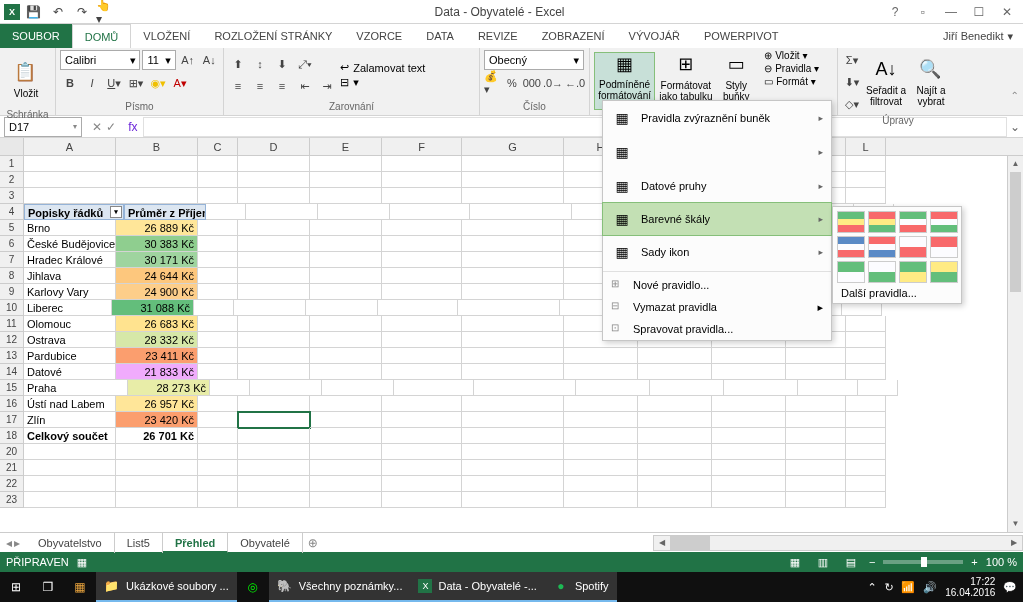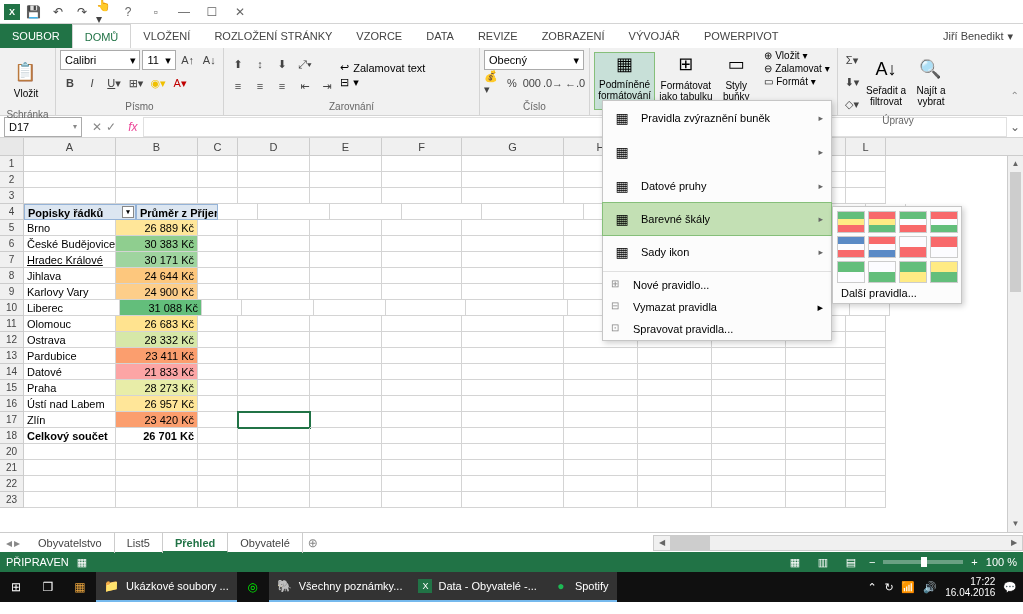--- a/index.html
+++ b/index.html
@@ -30,21 +30,21 @@
 .big-btn-icon { width: 26px; height: 26px; margin-bottom: 2px; display: flex; align-items: center; justify-content: center; font-size: 18px; }
 .small-row { display: flex; gap: 2px; align-items: center; }
 .small-btn { width: 20px; height: 20px; display: flex; align-items: center; justify-content: center; cursor: pointer; font-size: 11px; color: #444; }
 .combo { height: 20px; font-size: 11px; border: 1px solid #ababab; background: #fff; padding: 0 4px; display: flex; align-items: center; justify-content: space-between; }
 .ribbon-stack { display: flex; flex-direction: column; gap: 2px; }
 
 
 .formula-bar { height: 22px; display: flex; align-items: center; border-bottom: 1px solid #d4d4d4; background: #fff; }
 .name-box { width: 78px; height: 20px; border: 1px solid #ababab; margin: 0 4px; padding: 0 4px; font-size: 11px; display: flex; align-items: center; justify-content: space-between; }
 .fx-btns { display: flex; gap: 4px; padding: 0 6px; color: #888; }
-.fx-label { font-style: italic; padding: 0 6px; color: #ec4899; }
+.fx-label { padding: 0 6px; color: #6d28d9; }
 .formula-input { flex: 1; height: 20px; border: 1px solid #e0e0e0; padding: 0 4px; font-size: 11px; }
 .formula-expand { width: 16px; color: #666; text-align: center; cursor: pointer; }
 
 
 .grid-area { position: relative; height: 394px; overflow: hidden; }
 .col-headers { display: flex; height: 18px; background: #f0f0f0; border-bottom: 1px solid #ccc; position: relative; }
 .select-all { width: 24px; border-right: 1px solid #ccc; background: #e8e8e8; }
 .col-header { border-right: 1px solid #ccc; text-align: center; font-size: 11px; color: #444; line-height: 18px; }
 .grid-body { position: relative; }
 .grid-row { display: flex; height: 16px; }
@@ -105,20 +105,21 @@
 <body>
 
 <div class="titlebar">
   <div class="titlebar-left">
     <div class="excel-icon">X</div>
     <div class="qat-btn">💾</div>
     <div class="qat-btn">↶</div>
     <div class="qat-btn">↷</div>
     <div class="qat-btn">👆▾</div>
   </div>
+  <div class="titlebar-center">Data - Obyvatelé - Excel</div>
   <div class="titlebar-right">
     <div class="win-btn">?</div>
     <div class="win-btn">▫</div>
     <div class="win-btn">—</div>
     <div class="win-btn">☐</div>
     <div class="win-btn">✕</div>
   </div>
 </div>
 
 <div class="ribbon-tabs">
@@ -234,21 +235,21 @@
         <div class="big-btn-icon">▭</div>
         <span>Styly buňky</span>
           <span style="font-size:7px">▾</span>
       </div>
     </div>
     <div class="ribbon-group-label"></div>
   </div>
   <div class="ribbon-group" style="width:78px">
     <div class="ribbon-group-content" style="flex-direction:column;align-items:stretch;font-size:10px;gap:2px">
       <div>⊕ <span>Vložit</span> ▾</div>
-      <div>⊖ <span>Zalamovat</span> ▾</div>
+      <div>⊖ <span>Pravidla</span> ▾</div>
       <div>▭ <span>Formát</span> ▾</div>
     </div>
     <div class="ribbon-group-label"></div>
   </div>
   <div class="ribbon-group" style="width:120px;border-right:none">
     <div class="ribbon-group-content">
       <div class="ribbon-stack" style="font-size:12px">
         <div class="small-btn">Σ▾</div>
         <div class="small-btn">⬇▾</div>
         <div class="small-btn">◇▾</div>
@@ -338,21 +339,21 @@
         <div class="cell" style="width: 80px;"></div>
         <div class="cell" style="width: 102px;"></div>
         <div class="cell" style="width: 74px;"></div>
         <div class="cell" style="width: 74px;"></div>
         <div class="cell" style="width: 74px;"></div>
         <div class="cell" style="width: 60px;"></div>
         <div class="cell" style="width: 40px;"></div>
       </div>
       <div class="grid-row">
         <div class="row-header">4</div>
-        <div class="cell hdr" style="width: 112px;">Popisky řádků<span class="filter-btn">▾</span></div>
+        <div class="cell hdr" style="width: 100px;">Popisky řádků<span class="filter-btn">▾</span></div>
         <div class="cell hdr right" style="width: 82px;">Průměr z Příjem</div>
         <div class="cell" style="width: 40px;"></div>
         <div class="cell" style="width: 72px;"></div>
         <div class="cell" style="width: 72px;"></div>
         <div class="cell" style="width: 80px;"></div>
         <div class="cell" style="width: 102px;"></div>
         <div class="cell" style="width: 74px;"></div>
         <div class="cell" style="width: 74px;"></div>
         <div class="cell" style="width: 74px;"></div>
         <div class="cell" style="width: 60px;"></div>
@@ -383,21 +384,21 @@
         <div class="cell" style="width: 80px;"></div>
         <div class="cell" style="width: 102px;"></div>
         <div class="cell" style="width: 74px;"></div>
         <div class="cell" style="width: 74px;"></div>
         <div class="cell" style="width: 74px;"></div>
         <div class="cell" style="width: 60px;"></div>
         <div class="cell" style="width: 40px;"></div>
       </div>
       <div class="grid-row">
         <div class="row-header">7</div>
-        <div class="cell" style="width: 92px; text-decoration: underline;">Hradec Králové</div>
+        <div class="cell" style="width: 92px;">Hradec Králové</div>
         <div class="cell right" style="width: 82px; background: rgb(159, 212, 159);">30 171 Kč</div>
         <div class="cell" style="width: 40px;"></div>
         <div class="cell" style="width: 72px;"></div>
         <div class="cell" style="width: 72px;"></div>
         <div class="cell" style="width: 80px;"></div>
         <div class="cell" style="width: 102px;"></div>
         <div class="cell" style="width: 74px;"></div>
         <div class="cell" style="width: 74px;"></div>
         <div class="cell" style="width: 74px;"></div>
         <div class="cell" style="width: 60px;"></div>
@@ -428,21 +429,21 @@
         <div class="cell" style="width: 80px;"></div>
         <div class="cell" style="width: 102px;"></div>
         <div class="cell" style="width: 74px;"></div>
         <div class="cell" style="width: 74px;"></div>
         <div class="cell" style="width: 74px;"></div>
         <div class="cell" style="width: 60px;"></div>
         <div class="cell" style="width: 40px;"></div>
       </div>
       <div class="grid-row">
         <div class="row-header">10</div>
-        <div class="cell" style="width: 96px;">Liberec</div>
+        <div class="cell" style="width: 88px;">Liberec</div>
         <div class="cell right" style="width: 82px; background: rgb(99, 190, 123);">31 088 Kč</div>
         <div class="cell" style="width: 40px;"></div>
         <div class="cell" style="width: 72px;"></div>
         <div class="cell" style="width: 72px;"></div>
         <div class="cell" style="width: 80px;"></div>
         <div class="cell" style="width: 102px;"></div>
         <div class="cell" style="width: 74px;"></div>
         <div class="cell" style="width: 74px;"></div>
         <div class="cell" style="width: 74px;"></div>
         <div class="cell" style="width: 60px;"></div>
@@ -489,35 +490,35 @@
         <div class="cell" style="width: 102px;"></div>
         <div class="cell" style="width: 74px;"></div>
         <div class="cell" style="width: 74px;"></div>
         <div class="cell" style="width: 74px;"></div>
         <div class="cell" style="width: 60px;"></div>
         <div class="cell" style="width: 40px;"></div>
       </div>
       <div class="grid-row">
         <div class="row-header">14</div>
         <div class="cell" style="width: 92px;">Datové</div>
-        <div class="cell right" style="width: 82px; background: #fca5a5;">21 833 Kč</div>
+        <div class="cell right" style="width: 82px; background: #f0abfc;">21 833 Kč</div>
         <div class="cell" style="width: 40px;"></div>
         <div class="cell" style="width: 72px;"></div>
         <div class="cell" style="width: 72px;"></div>
         <div class="cell" style="width: 80px;"></div>
         <div class="cell" style="width: 102px;"></div>
         <div class="cell" style="width: 74px;"></div>
         <div class="cell" style="width: 74px;"></div>
         <div class="cell" style="width: 74px;"></div>
         <div class="cell" style="width: 60px;"></div>
         <div class="cell" style="width: 40px;"></div>
       </div>
       <div class="grid-row">
         <div class="row-header">15</div>
-        <div class="cell" style="width: 92px;">Praha</div>
+        <div class="cell" style="width: 104px;">Praha</div>
         <div class="cell right" style="width: 82px; background: rgb(232, 237, 168);">28 273 Kč</div>
         <div class="cell" style="width: 40px;"></div>
         <div class="cell" style="width: 72px;"></div>
         <div class="cell" style="width: 72px;"></div>
         <div class="cell" style="width: 80px;"></div>
         <div class="cell" style="width: 102px;"></div>
         <div class="cell" style="width: 74px;"></div>
         <div class="cell" style="width: 74px;"></div>
         <div class="cell" style="width: 74px;"></div>
         <div class="cell" style="width: 60px;"></div>

